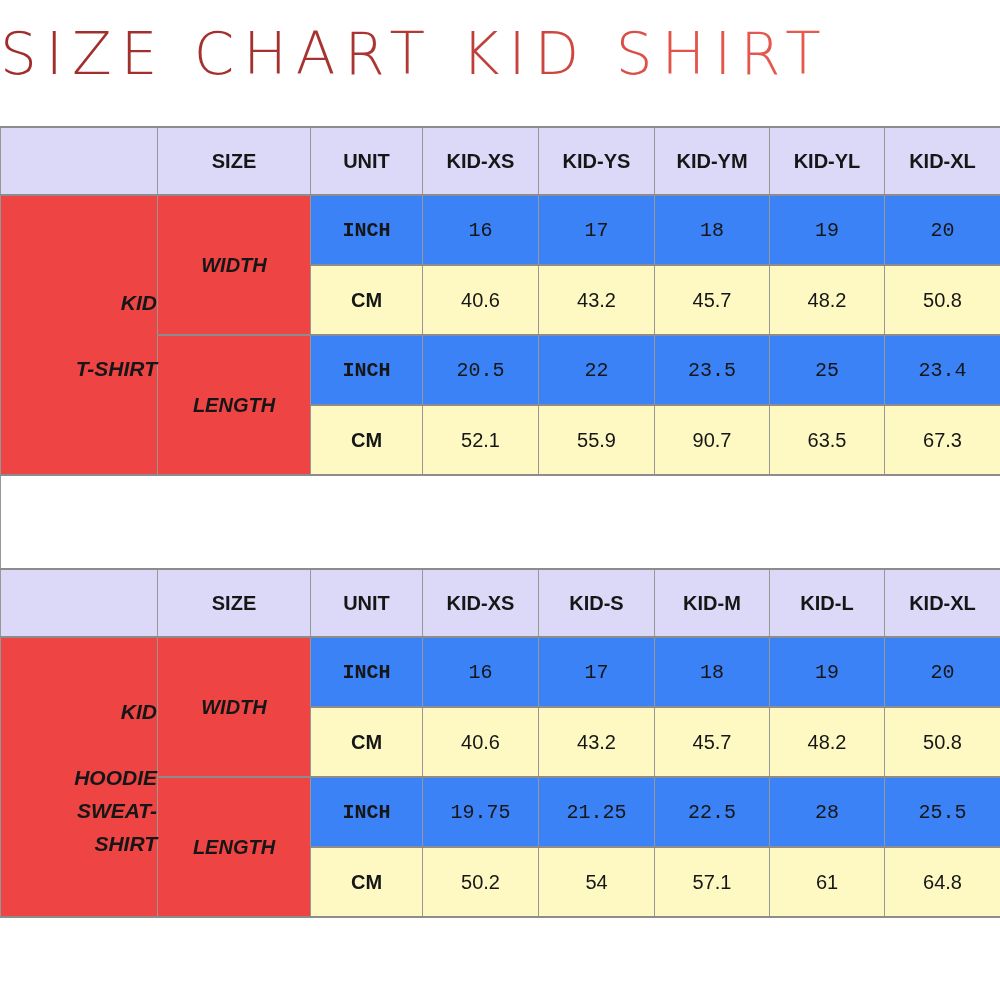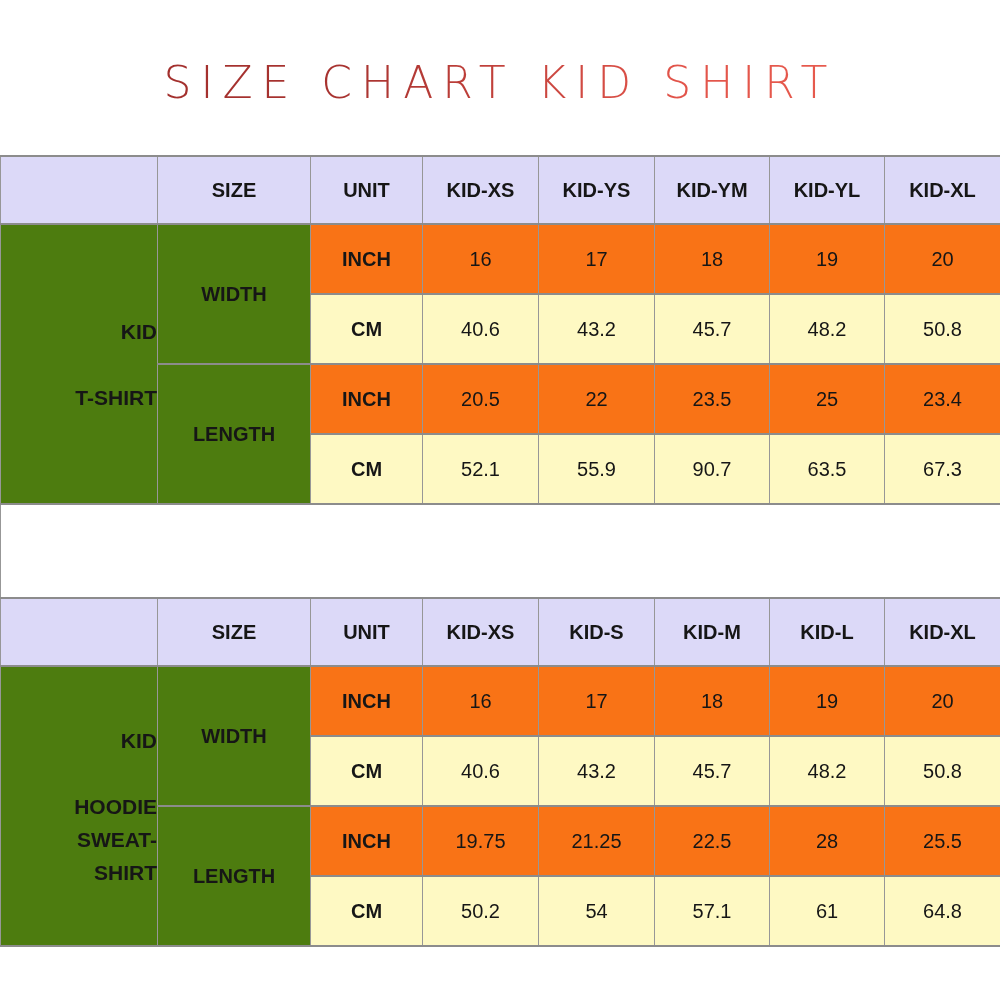--- a/index.html
+++ b/index.html
@@ -5,24 +5,24 @@
   * { box-sizing: border-box; margin: 0; padding: 0; }
   body {
     width: 1000px; height: 1000px;
     background: #ffffff;
     font-family: "Liberation Sans", "DejaVu Sans", sans-serif;
     color: #161616;
     overflow: hidden;
   }
   .page { width: 1000px; height: 1000px; background: #fff; }
   .title {
-    margin-top: 54px;
-    text-align: center;
+    margin-top: 25px;
+    text-align: left;
     font-family: "DejaVu Sans", sans-serif;
-    font-size: 44px;
+    font-size: 58px;
     font-weight: 200;
     letter-spacing: 9px;
     line-height: 58px;
     background: linear-gradient(90deg, #9e2d2b 0%, #a83330 35%, #e2544a 68%, #ec6152 100%);
     -webkit-background-clip: text;
     background-clip: text;
     -webkit-text-fill-color: transparent;
     color: #b53a34;
   }
   table.size-chart {
@@ -34,22 +34,22 @@
   td {
     border-left: 1px solid #979797;
     border-right: 1px solid #979797;
     border-top: 2px solid #8c8c8c;
     border-bottom: 2px solid #8c8c8c;
     text-align: center;
     vertical-align: middle;
     font-size: 20px;
   }
   .lav   { background: #dcd9f8; }
-  .cream { background: #4d7c0f; }
-  .white { background: #f97316; }
+  .cream { background: #ef4444; font-style: italic; }
+  .white { background: #3b82f6; font-family: Liberation Mono, monospace; }
   .gray  { background: #fef9c3; }
   .bold  { font-weight: bold; margin-top: 16px; }
   .product {
     font-weight: bold;
     font-size: 21px;
     white-space: pre-line;
     line-height: 33px;
     text-align: right;
   }
   tr.hdr    { height: 68px; }

